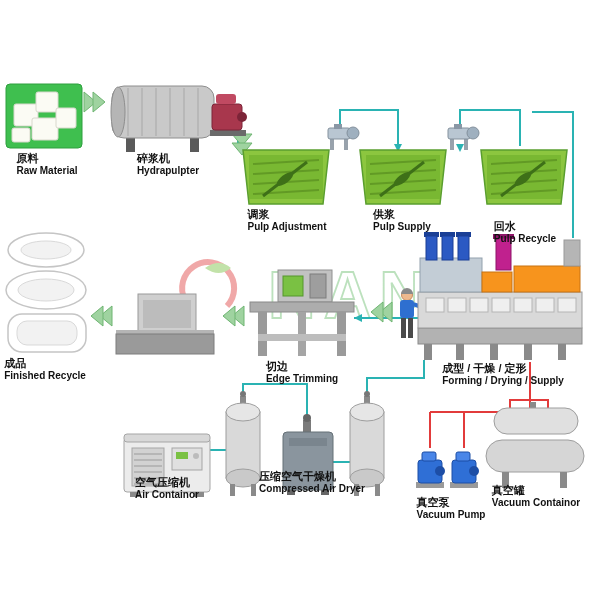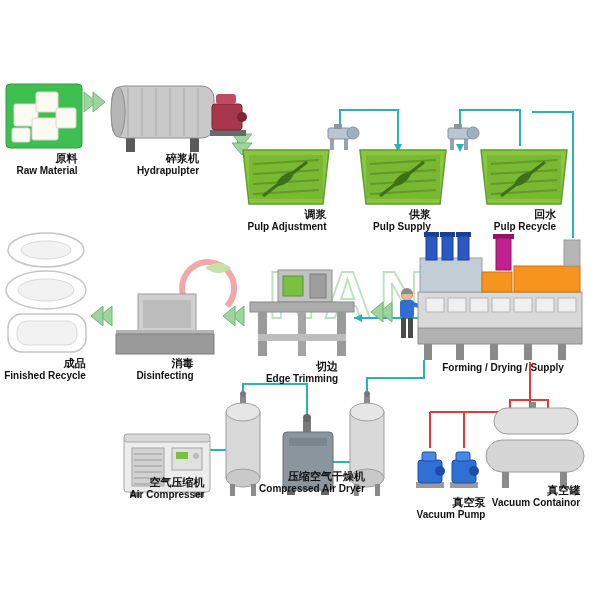--- a/index.html
+++ b/index.html
@@ -1,19 +1,19 @@
 <!DOCTYPE html>
 <html><head>
 <meta charset="utf-8">
 <style>
   html,body{margin:0;padding:0;background:#fff;}
   .canvas{position:relative;width:600px;height:600px;background:#ffffff;overflow:hidden;
           font-family:"Liberation Sans",sans-serif;}
   .layer{position:absolute;left:0;top:0;width:600px;height:600px;}
-  .label{position:absolute;transform:translateX(-50%);text-align:right;color:#111;
+  .label{position:absolute;transform:translateX(-50%);text-align:left;color:#111;
          font-weight:bold;font-size:10px;line-height:1.2;white-space:nowrap;}
   .label .zh{font-size:11px;}
 </style>
 </head>
 <body>
 
 <div class="canvas">
 
   <svg class="layer" viewBox="0 0 600 600">
     <defs>
@@ -228,42 +228,39 @@
     <div class="en">Hydrapulpter</div>
   </div>
   <div class="label" style="left:287px;top:208px">
     <div class="zh">调浆</div>
     <div class="en">Pulp Adjustment</div>
   </div>
   <div class="label" style="left:402px;top:208px">
     <div class="zh">供浆</div>
     <div class="en">Pulp Supply</div>
   </div>
-  <div class="label" style="left:525px;top:208px">
+  <div class="label" style="left:525px;top:220px">
     <div class="zh">回水</div>
     <div class="en">Pulp Recycle</div>
   </div>
   <div class="label" style="left:45px;top:357px">
     <div class="zh">成品</div>
     <div class="en">Finished Recycle</div>
   </div>
-  <div class="label" style="left:165px;top:357px">
-    <div class="zh">消毒</div>
-    <div class="en">Disinfecting</div>
-  </div>
   <div class="label" style="left:302px;top:360px">
     <div class="zh">切边</div>
     <div class="en">Edge Trimming</div>
   </div>
   <div class="label" style="left:503px;top:362px">
+    <div class="zh">成型 / 干燥 / 定形</div>
     <div class="en">Forming / Drying / Supply</div>
   </div>
   <div class="label" style="left:167px;top:476px">
     <div class="zh">空气压缩机</div>
-    <div class="en">Air Compresser</div>
+    <div class="en">Air Containor</div>
   </div>
   <div class="label" style="left:312px;top:470px">
     <div class="zh">压缩空气干燥机</div>
     <div class="en">Compressed Air Dryer</div>
   </div>
   <div class="label" style="left:451px;top:496px">
     <div class="zh">真空泵</div>
     <div class="en">Vacuum Pump</div>
   </div>
   <div class="label" style="left:536px;top:484px">

